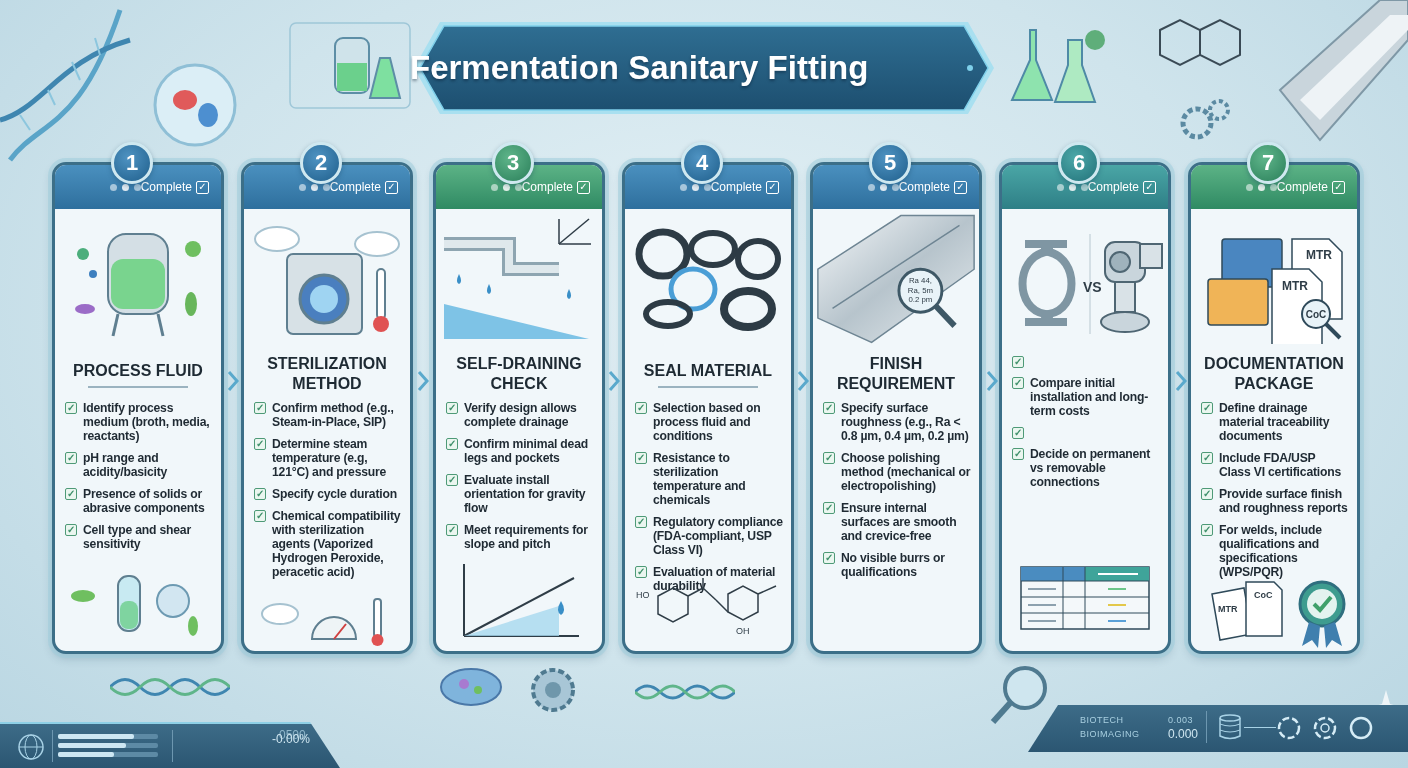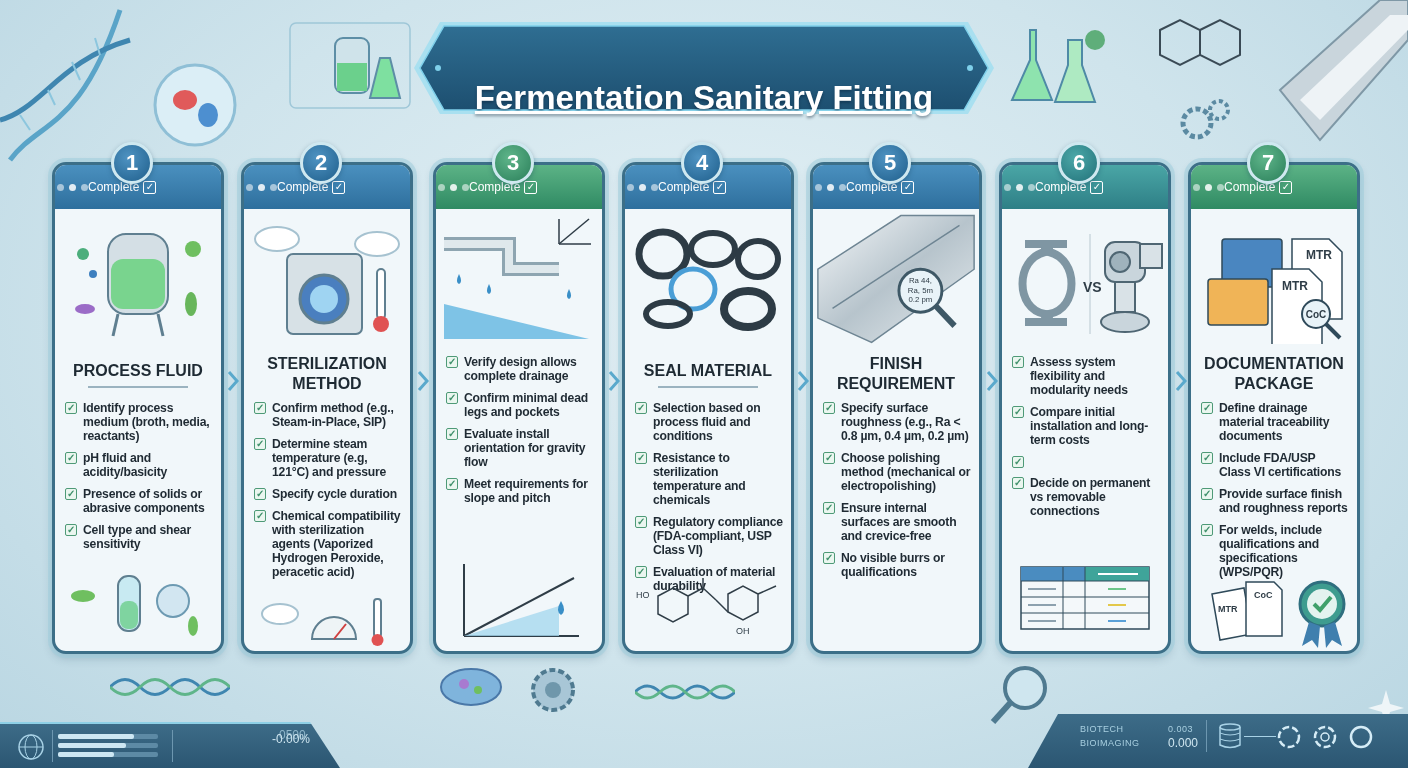--- a/index.html
+++ b/index.html
@@ -11,39 +11,38 @@
   }
   .bg-deco { position: absolute; pointer-events: none; }
 
   
   .title-banner {
     position: absolute; left: 410px; top: 18px; width: 588px; height: 100px;
   }
   .title-banner svg { position: absolute; left: 0; top: 0; }
   .title-text {
     position: absolute; left: 0; top: 0; width: 100%; height: 100%;
-    display: flex; flex-direction: column; align-items: center; justify-content: flex-end;
+    display: flex; align-items: center; justify-content: flex-start;
     color: #ffffff; font-weight: bold; font-size: 33px; line-height: 40px;
     text-shadow: 0 2px 3px rgba(0,20,40,0.4);
-    text-decoration: underline;
   }
 
   
   .cards { position: absolute; left: 0; top: 0; }
   .card {
     position: absolute; top: 162px; width: 172px; height: 492px;
     border-radius: 14px;
     background: #f1f7fa;
     border: 3px solid #3c6f88;
     box-shadow: 0 0 0 4px rgba(160,205,220,0.55), 0 4px 10px rgba(30,70,100,0.25);
     overflow: hidden;
   }
   .card-head {
-    height: 44px; padding: 0 2px;
-    display: flex; align-items: center; justify-content: flex-start;
+    height: 44px; padding: 0 12px;
+    display: flex; align-items: center; justify-content: flex-end;
     color: #fff; font-size: 12px;
   }
   .head-blue { background: linear-gradient(#4a90bf, #2e6f9d); }
   .head-green { background: linear-gradient(#5cb386, #2f8a63); }
   .head-teal { background: linear-gradient(#4aa6a6, #2e7f86); }
   .dots { display: flex; gap: 5px; }
   .dots span { width: 7px; height: 7px; border-radius: 50%; background: rgba(255,255,255,0.55); }
   .dots span:nth-child(2) { background: rgba(255,255,255,0.85); }
   .status { display: flex; align-items: center; gap: 4px; }
   .status-box {
@@ -89,21 +88,21 @@
   .footer {
     position: absolute; left: 0; bottom: 0; width: 1408px; height: 48px;
   }
   .footer-left {
     position: absolute; left: 0; bottom: 0; width: 340px; height: 46px;
     background: linear-gradient(#3d6c88, #2b5672);
     clip-path: polygon(0 0, 310px 0, 340px 100%, 0 100%);
     border-top: 2px solid #8ed0e6;
   }
   .footer-right {
-    position: absolute; right: 0; bottom: 0; width: 380px; height: 54px;
+    position: absolute; right: 0; bottom: 16px; width: 380px; height: 47px;
     background: linear-gradient(#3d6c88, #2b5672);
     clip-path: polygon(30px 0, 100% 0, 100% 100%, 0 100%);
   }
   .hud-text { position: absolute; color: #a8cfe0; font-size: 9px; letter-spacing: 0.5px; }
   .hud-value { position: absolute; color: #cfe6f0; font-size: 12px; }
   .hud-bar { position: absolute; height: 5px; background: #5d8aa5; border-radius: 2px; }
   .hud-bar i { display: block; height: 100%; background: #cde7f3; border-radius: 2px; }
 </style>
 </head>
 <body>
@@ -197,21 +196,21 @@
       <span>PROCESS FLUID</span>
       <div class="divider"></div>
     </div>
     <ul class="items">
       <li>
           <span class="chk">✓</span>
           <span>Identify process medium (broth, media, reactants)</span>
         </li>
       <li>
           <span class="chk">✓</span>
-          <span>pH fluid and acidity/basicity</span>
+          <span>pH range and acidity/basicity</span>
         </li>
       <li>
           <span class="chk">✓</span>
           <span>Presence of solids or abrasive components</span>
         </li>
       <li>
           <span class="chk">✓</span>
           <span>Cell type and shear sensitivity</span>
         </li>
     </ul>
@@ -301,20 +300,24 @@
         <path d="M5 30 L70 30 L70 55 L120 55" stroke="#8ea5b1" stroke-width="14" fill="none"></path>
         <path d="M5 30 L70 30 L70 55 L120 55" stroke="#dfe8ec" stroke-width="8" fill="none"></path>
         <polygon points="5,90 150,125 5,125" fill="#7ec3e6"></polygon>
         <path d="M20 60 q4 8 0 10 q-4 -2 0 -10" fill="#3a8fc7"></path>
           <path d="M50 70 q4 8 0 10 q-4 -2 0 -10" fill="#3a8fc7"></path>
           <path d="M130 75 q4 8 0 10 q-4 -2 0 -10" fill="#3a8fc7"></path>
         <line x1="120" y1="30" x2="150" y2="5" stroke="#2f3d47" stroke-width="1.5"></line>
         <line x1="120" y1="30" x2="120" y2="5" stroke="#2f3d47" stroke-width="1.5"></line>
           <line x1="120" y1="30" x2="152" y2="30" stroke="#2f3d47" stroke-width="1.5"></line>
       </svg>
+    </div>
+    <div class="card-title">
+      <span>SELF-DRAINING</span>
+      <span>CHECK</span>
     </div>
     <ul class="items">
       <li>
           <span class="chk">✓</span>
           <span>Verify design allows complete drainage</span>
         </li>
       <li>
           <span class="chk">✓</span>
           <span>Confirm minimal dead legs and pockets</span>
         </li>
@@ -475,21 +478,20 @@
         <rect x="100" y="28" width="40" height="40" rx="10" fill="#c9d5dc" stroke="#4f6673" stroke-width="2"></rect>
         <circle cx="115" cy="48" r="10" fill="#9fb2bc" stroke="#4f6673" stroke-width="2"></circle>
         <rect x="135" y="30" width="22" height="24" fill="#d9e2e7" stroke="#4f6673" stroke-width="2"></rect>
         <rect x="110" y="68" width="20" height="30" fill="#d9e2e7" stroke="#4f6673" stroke-width="2"></rect>
         <ellipse cx="120" cy="108" rx="24" ry="10" fill="#c9d5dc" stroke="#4f6673" stroke-width="2"></ellipse>
       </svg>
     </div>
     <ul class="items">
       <li>
           <span class="chk">✓</span>
-          <span>Assess system flexibility and modularity needs</span>
         </li>
       <li>
           <span class="chk">✓</span>
           <span>Compare initial installation and long-term costs</span>
         </li>
       <li>
           <span class="chk">✓</span>
         </li>
       <li>
           <span class="chk">✓</span>

